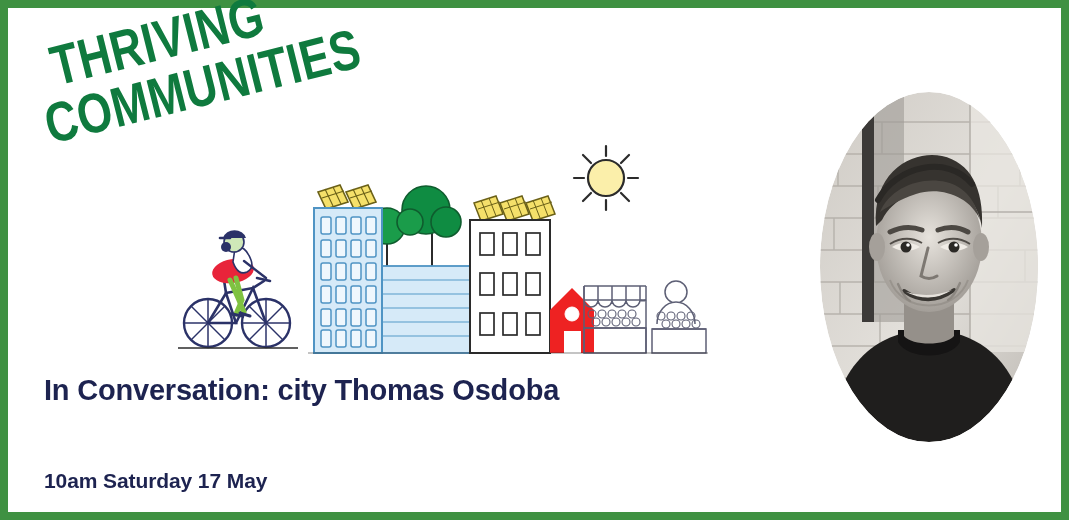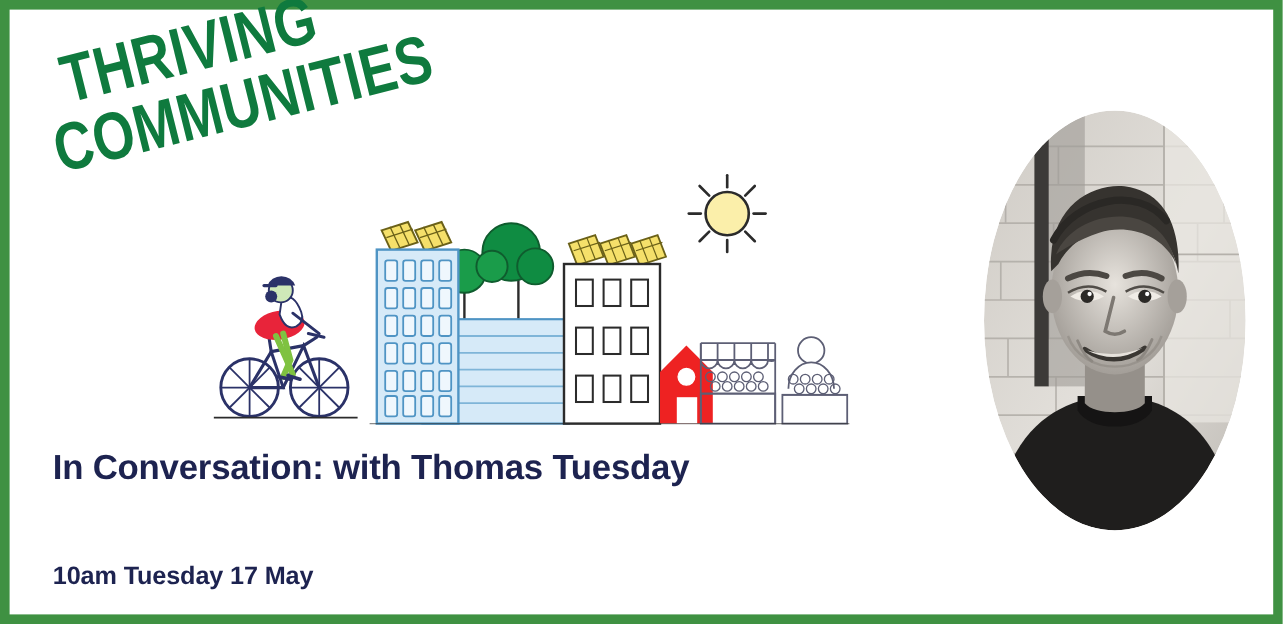--- a/index.html
+++ b/index.html
@@ -394,16 +394,16 @@
         <path d="M84 199 q25 17 50 -1" fill="none" stroke="#3a3733" stroke-width="4" stroke-linecap="round"></path>
         <path d="M86 200 q24 12 46 -2 q-23 9 -46 2 z" fill="#e6e2dc"></path>
         <path d="M78 192 q6 14 12 17" fill="none" stroke="#8d8882" stroke-width="2.4" stroke-linecap="round"></path>
         <path d="M140 191 q-6 14 -12 17" fill="none" stroke="#8d8882" stroke-width="2.4" stroke-linecap="round"></path>
 
         <path d="M70 188 C 82 222, 136 222, 148 188" fill="none" stroke="#8e8982" stroke-width="2" opacity="0.6"></path>
       </g>
     </svg>
   </div>
 
-  <div id="headline" style="color: rgb(29, 35, 80);">In Conversation: with Thomas Tuesday</div>
-  <div id="subline-2" style="color: rgb(29, 35, 80);">10am Tuesday 17 May</div>
+  <div id="headline" style="color: rgb(29, 35, 80);">In Conversation: city Thomas Osdoba</div>
+  <div id="subline-2" style="color: rgb(29, 35, 80);">10am Saturday 17 May</div>
 
 </div>
 
 </body></html>

